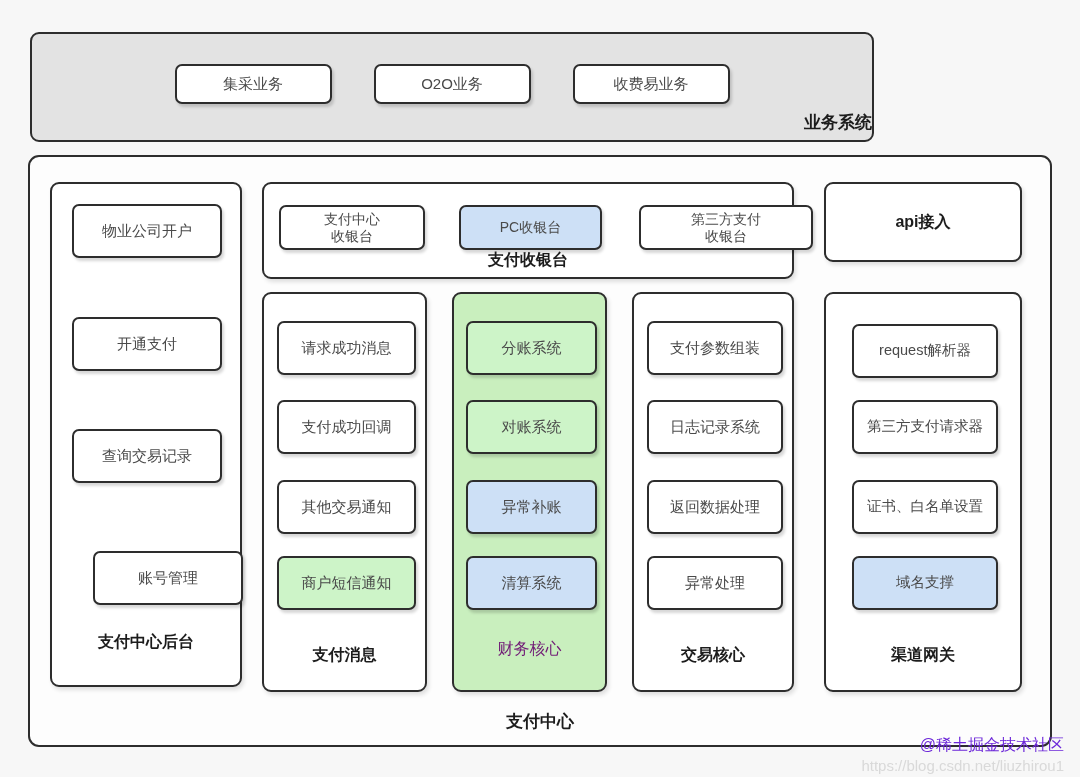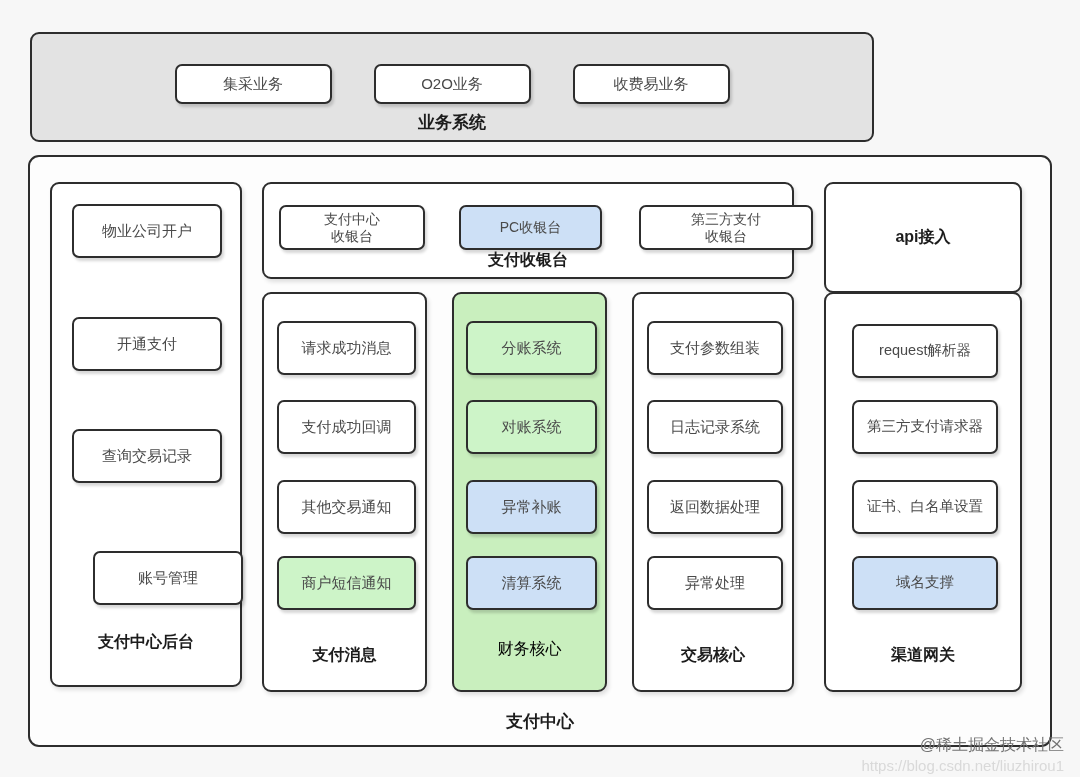--- a/index.html
+++ b/index.html
@@ -42,21 +42,21 @@
   .box.blue  { background: var(--blue-fill, #cde0f6); }
   .box.green { background: var(--green-fill, #cdf4c8); }
   .panel-label {
     position: absolute;
     left: 0; right: 0;
     text-align: center;
     font-weight: bold;
     font-size: 16px;
     color: var(--label-text, #1c1c1c);
   }
-  .panel-label.normal { font-weight: normal; color: #000000; }
+  .panel-label.normal { font-weight: normal; color: #701a75; }
 
   
   .band {
     position: absolute;
     left: 30px; top: 32px;
     width: 844px; height: 110px;
     background: var(--band-bg, #e3e3e3);
     border: 2px solid var(--border, #2d2d2d);
     border-radius: 9px;
     box-sizing: border-box;
@@ -69,21 +69,21 @@
     gap: 42px;
   }
   .band-items .box {
     position: relative;
     width: 157px; height: 40px;
     flex: 0 0 auto;
   }
   .band-label {
     position: absolute;
     left: 0; right: 0; bottom: 6px;
-    text-align: center;
+    text-align: right;
     font-weight: bold;
     font-size: 17px;
     color: var(--label-text, #1c1c1c);
   }
 
   
   .main {
     position: absolute;
     left: 28px; top: 155px;
     width: 1024px; height: 592px;
@@ -113,21 +113,21 @@
   
   .cashier { left: 232px; top: 25px; width: 532px; height: 97px; }
   .cashier .box { top: 21px; height: 45px; font-size: 14px; }
   .cashier .c0 { left: 15px;  width: 146px; }
   .cashier .c1 { left: 195px; width: 143px; }
   .cashier .c2 { left: 375px; width: 174px; }
   .cashier .panel-label { bottom: 6px; }
 
   
   .api {
-    left: 794px; top: 25px; width: 198px; height: 111px;
+    left: 794px; top: 25px; width: 198px; height: 80px;
     display: flex; align-items: center; justify-content: center;
     font-weight: bold; font-size: 16px;
     color: var(--label-text, #1c1c1c);
   }
 
   
   .col { top: 135px; height: 400px; }
   .col .box { height: 54px; }
   .col .r0 { top: 27px; }
   .col .r1 { top: 106px; }
@@ -151,21 +151,21 @@
 
   
   .watermark {
     position: absolute;
     right: 16px; bottom: 2px;
     text-align: right;
     line-height: 1.3;
   }
   .watermark .wm-main {
     font-size: 16px;
-    color: #737373;
+    color: #6d28d9;
   }
   .watermark .wm-sub {
     font-size: 15px;
     color: #d9d9d9;
     margin-left: 17px;
   }
 </style>
 </head>
 <body>
 

